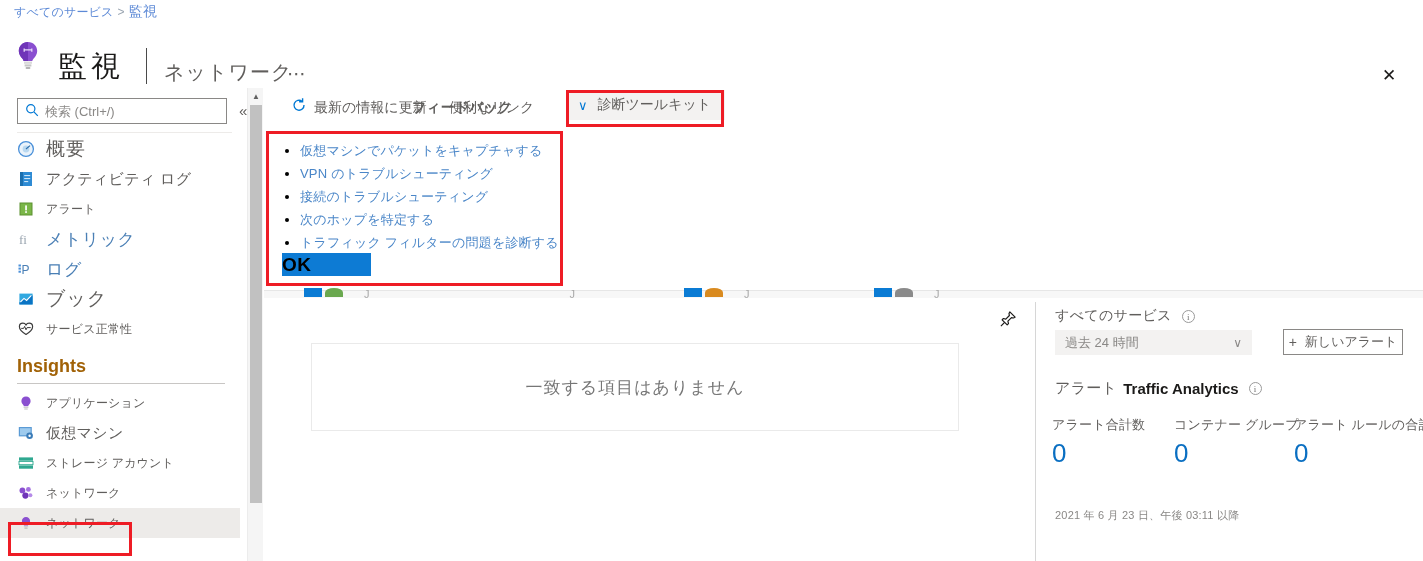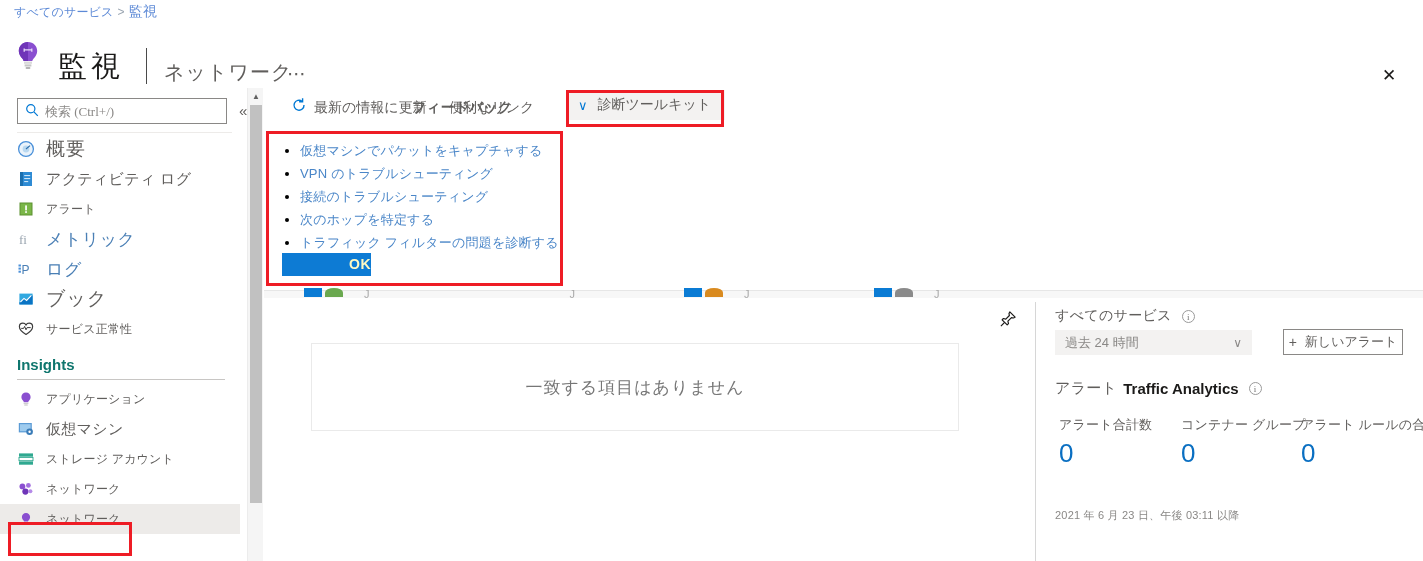--- a/index.html
+++ b/index.html
@@ -60,21 +60,21 @@
   .nav {
     position: absolute; left: 0; top: 88px;
     width: 247px; height: 473px; background: #ffffff;
   }
   .nav-search-row {
     position: absolute; left: 0; top: 10px; width: 247px; height: 30px;
   }
   .nav-search {
     position: absolute; left: 17px; top: 0;
     width: 210px; height: 26px;
-    border: 1px solid #8a8886; background: #fff; font-family: Liberation Serif, serif;
+    border: 1px solid #8a8886; background: #fff;
   }
   .nav-search .mag {
     position: absolute; left: 7px; top: 4px; width: 14px; height: 16px;
     color: #0078d4; font-size: 13px; line-height: 16px;
   }
   .nav-search .ph {
     position: absolute; left: 27px; top: 4px;
     font-size: 13px; color: #8a8886; line-height: 18px; white-space: nowrap;
   }
   .nav-collapse {
@@ -101,21 +101,21 @@
   }
   .nav-lbl { color: #605e5c; }
 
   
   .sz-lg  .nav-lbl { font-size: 19px; letter-spacing: 1px; }
   .sz-md  .nav-lbl { font-size: 15px; letter-spacing: .3px; }
   .sz-sm  .nav-lbl { font-size: 12px; letter-spacing: .2px; }
   .sz-mdb .nav-lbl { font-size: 17px; letter-spacing: .5px; color: #4a7fb5; }
 
   .nav-group {
-    padding: 12px 0 4px 17px; font-size: 15px; font-weight: bold; color: #0f766e;
+    padding: 12px 0 4px 17px; font-size: 18px; font-weight: bold; color: #a16207;
   }
   .nav-group-rule {
     margin: 2px 0 4px 17px; width: 208px; height: 1px; background: #c8c6c4;
   }
 
   
   .nav-sb {
     position: absolute; left: 247px; top: 88px;
     width: 16px; height: 473px; background: #f5f5f5;
     border-left: 1px solid #ececec;
@@ -167,22 +167,22 @@
   }
   .dd-list { margin: 0; padding: 10px 0 0 34px; list-style: disc; }
   .dd-list li { margin-bottom: 4px; color: #000; }
   .dd-list li::marker { color: #000; font-size: 13px; }
   .dd-link {
     font-size: 13px; color: #4a86c8; text-decoration: none; cursor: pointer;
     letter-spacing: .2px;
   }
   .dd-ok {
     position: absolute; left: 16px; top: 122px;
-    width: 89px; height: 23px; background: #0d7bd4; color: #fef9c3;
-    font-size: 14px; font-weight: bold; text-align: right; line-height: 23px;
+    width: 89px; height: 23px; background: #0d7bd4; color: #000000;
+    font-size: 19px; font-weight: bold; text-align: left; line-height: 23px;
     cursor: pointer; letter-spacing: .5px;
   }
 
   
   .content {
     position: absolute; left: 264px; top: 124px;
     width: 1159px; height: 437px; background: #ffffff;
   }
   .tile-strip {
     position: absolute; left: 40px; top: 160px; width: 690px; height: 14px;
@@ -254,21 +254,21 @@
   .r-section {
     position: absolute; left: 20px; top: 81px;
     display: flex; align-items: center; white-space: nowrap;
   }
   .r-section .pre { font-size: 15px; color: #605e5c; letter-spacing: .3px; }
   .r-section .strong {
     font-size: 15px; color: #1b1a19; font-weight: bold; margin-left: 6px;
   }
 
   .r-metrics {
-    position: absolute; left: 24px; top: 118px;
+    position: absolute; left: 17px; top: 118px;
     width: 360px; display: flex;
   }
   .r-metric { white-space: nowrap; }
   .r-metric.m1 { width: 122px; }
   .r-metric.m2 { width: 120px; }
   .r-metric.m3 { width: 118px; }
   .r-metric .cap { font-size: 13px; color: #605e5c; letter-spacing: .2px; }
   .r-metric .num {
     font-size: 26px; color: #0a6fc2; margin-top: 6px; line-height: 1;
   }

